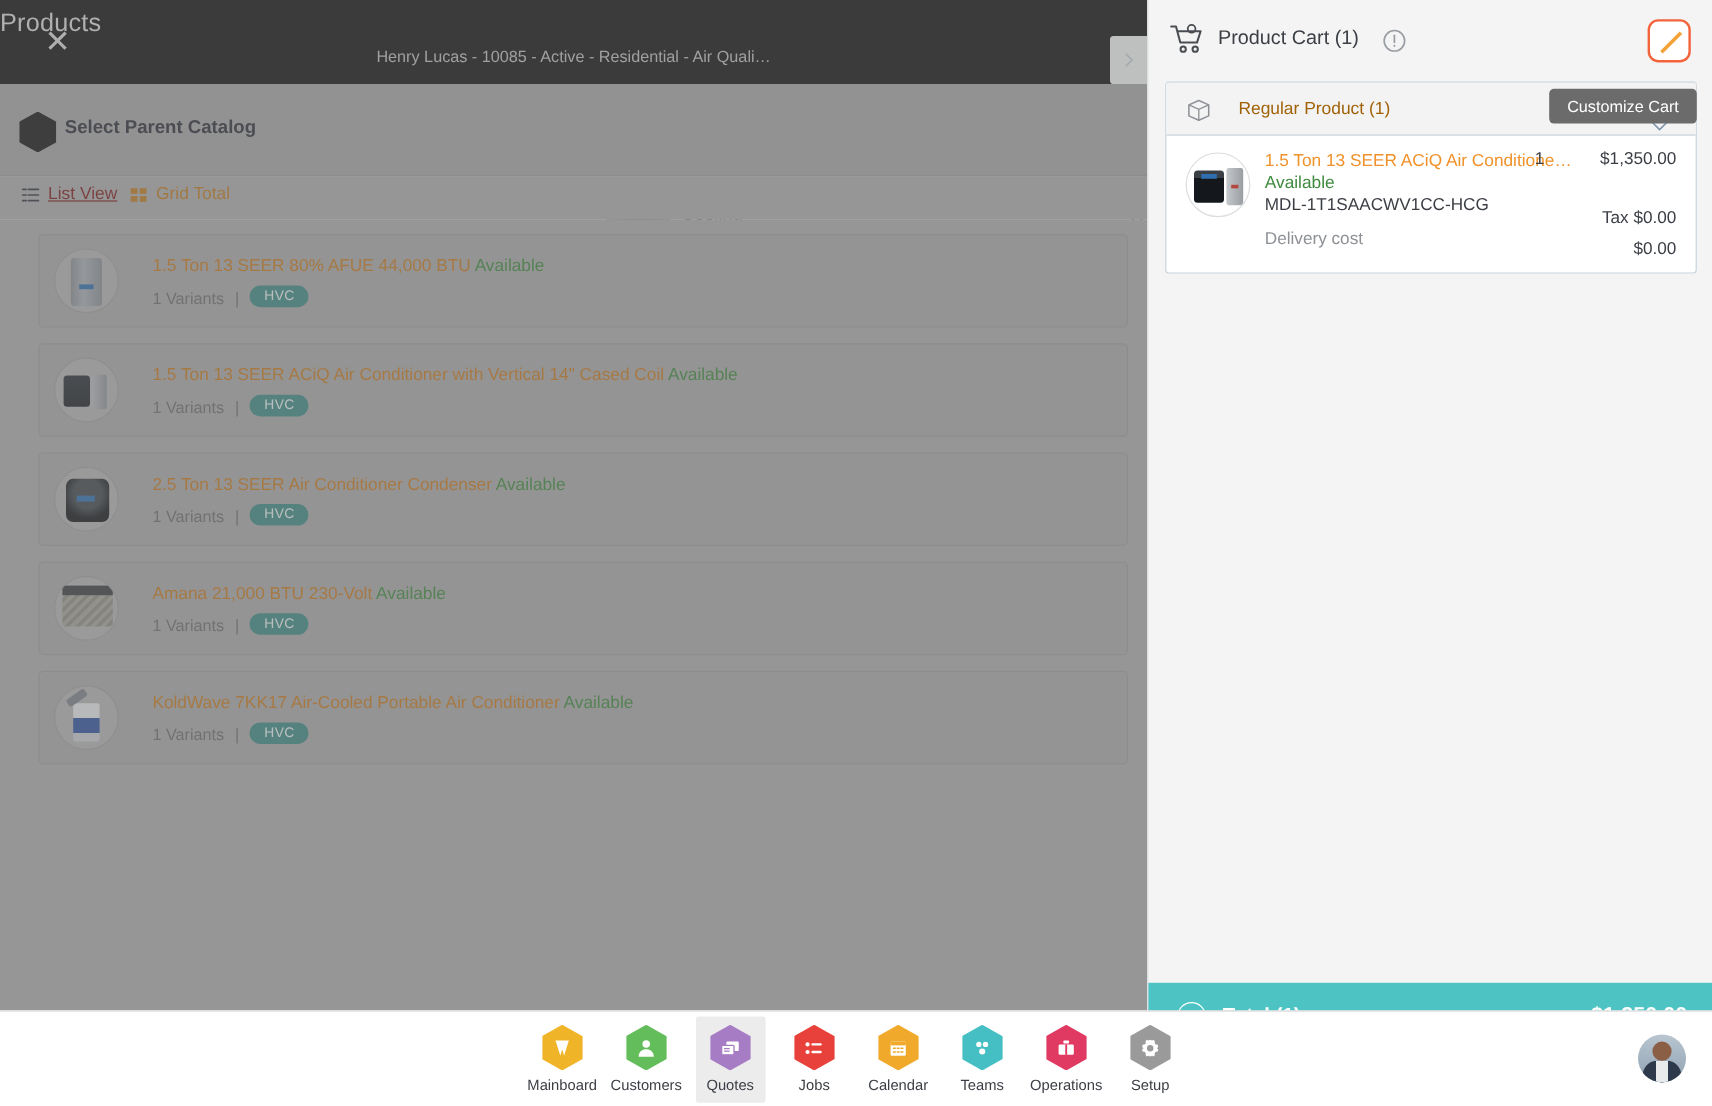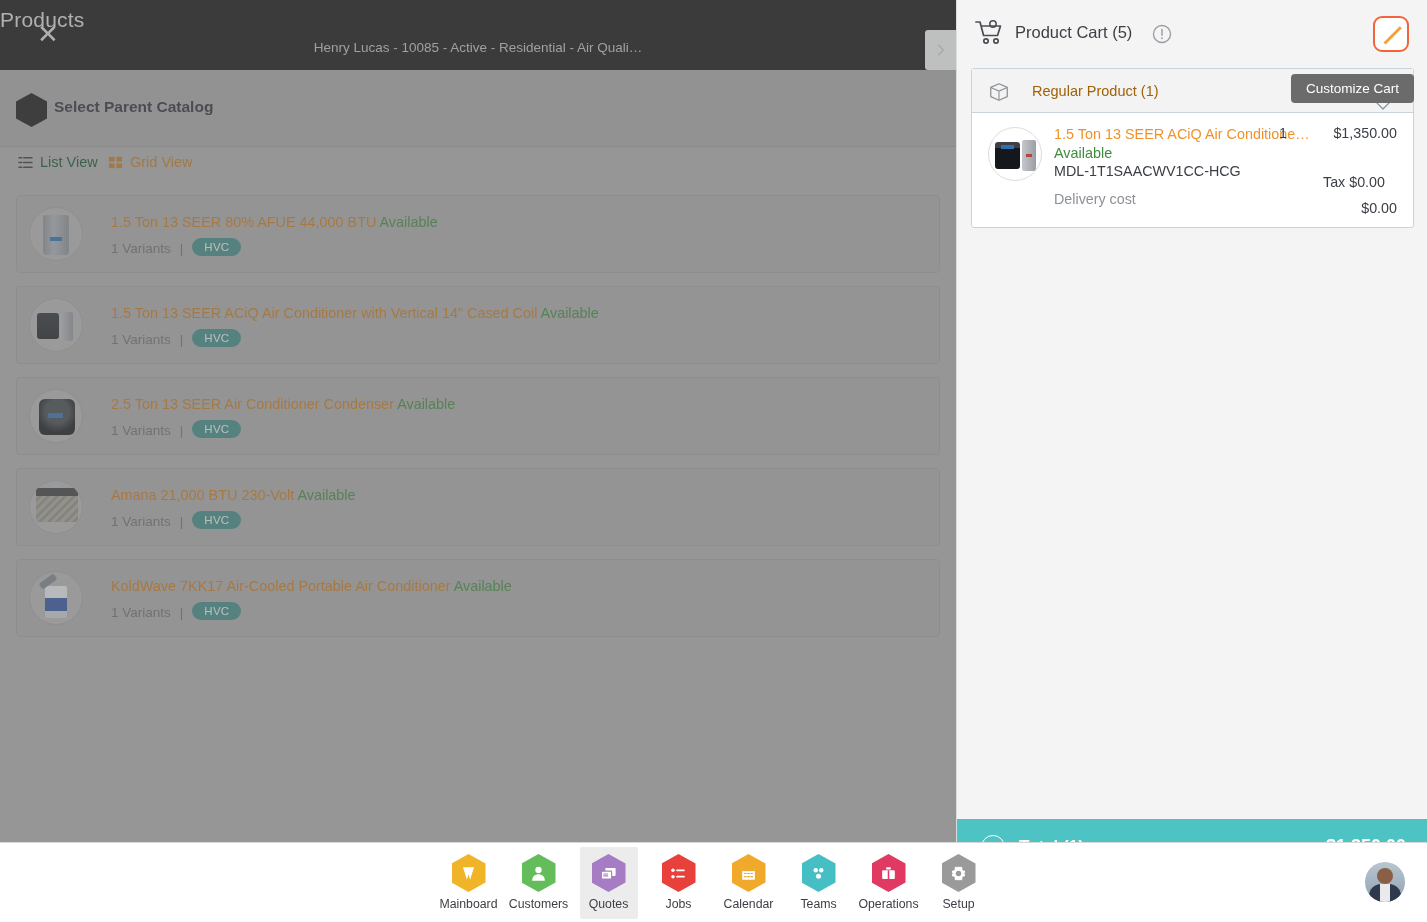--- a/index.html
+++ b/index.html
@@ -73,27 +73,27 @@
   .cool-text {
     position:absolute; left:568px; top:100px; font-size:15px; color:#33383f;
   }
   .cool-chev {
     position:absolute; left:630px; top:100px; width:17px; height:17px;
   }
   .pin-icon { position:absolute; left:938px; top:98px; width:19px; height:22px; }
 
   .viewtoggle { position:absolute; left:0; top:147px; width:956px; height:36px; background:#adadad; }
   .vt-item { position:absolute; top:7px; display:flex; align-items:center; gap:7px; cursor:pointer; font-size:14.5px; }
-  .vt-list { left:18px; color:#14532d; }
+  .vt-list { left:18px; color:#7f1d1d;text-decoration:underline; }
   .vt-grid { left:108px; color:#c07a22; }
   .vt-ico { width:15px; height:15px; display:inline-block; }
 
   .list-area {
     position:absolute; left:0; top:183px; width:956px; height:659px;
-    background:#adadad; padding:12px 16px 0 16px;
+    background:#adadad; padding:12px 16px 0 32px;
   }
   .pcard {
     position:relative; width:100%; min-height:78px; margin-bottom:13px;
     border:1px solid #9d9d9d; border-radius:4px; background:#a9a9a9;
     display:flex; align-items:center; padding:9px 12px; cursor:pointer;
   }
   .pthumb {
     width:54px; height:54px; border-radius:50%; border:1px solid #a0a0a0;
     background:#b4b4b4; flex:0 0 54px; margin-right:28px;
     position:relative; overflow:hidden;
@@ -169,21 +169,21 @@
   .crow-thumb .fur { position:absolute; left:33px; top:12px; width:14px; height:31px; border-radius:2px;
                      background:linear-gradient(90deg,#c4c7cb,#9a9ea3); }
   .crow-thumb .fur .d { position:absolute; left:4px; top:14px; width:6px; height:3px; background:#b4483f; }
   .crow-main { margin-left:66px; position:relative; }
   .crow-title { font-size:14.4px; color:#f0922b; line-height:19px; max-width:243px; }
   .crow-avail { color:#3f8b3f; font-size:14.4px; display:block; line-height:19px; }
   .crow-sku { font-size:14.3px; color:#3b3f45; }
   .crow-del { margin-top:12px; font-size:14.3px; color:#8d9196; }
   .crow-qty { position:absolute; right:110px; top:0; font-size:14.3px; color:#3b3f45; }
   .crow-price { position:absolute; right:0; top:0; font-size:14.3px; color:#3b3f45; }
-  .crow-tax { position:absolute; right:12px; top:49px; font-size:14.3px; color:#3b3f45; }
+  .crow-tax { position:absolute; right:0; top:49px; font-size:14.3px; color:#3b3f45; }
   .crow-dcost { position:absolute; right:0; top:75px; font-size:14.3px; color:#3b3f45; }
 
   .total-bar {
     position:absolute; left:0; bottom:48px; width:471px; height:55px;
     background:#4ec3c3; display:flex; align-items:center; color:#fff;
   }
   .total-circle {
     margin-left:24px; width:24px; height:24px; border-radius:50%;
     border:1.6px solid #fff; display:flex; align-items:center; justify-content:center;
   }
@@ -280,21 +280,21 @@
       </div>
       <div class="vt-item vt-grid">
         <span class="vt-ico">
           <svg viewBox="0 0 16 16">
             <rect x="1" y="2" width="6" height="5" fill="#c07a22"></rect>
             <rect x="9" y="2" width="6" height="5" fill="#c07a22"></rect>
             <rect x="1" y="9" width="6" height="5" fill="#c07a22"></rect>
             <rect x="9" y="9" width="6" height="5" fill="#c07a22"></rect>
           </svg>
         </span>
-        <span>Grid View</span>
+        <span>Grid Total</span>
       </div>
     </div>
 
     <div class="list-area">
 
       <div class="pcard">
         <div class="pthumb">
           <div class="g1">
               <div class="chip"></div>
             </div>
@@ -396,21 +396,21 @@
 
     <div class="cart-head">
       <div class="cart-ico">
         <svg viewBox="0 0 28 26">
           <path d="M1 2 H5 L8.6 15.5 H22.5 L25.5 6 H7" fill="none" stroke="#4a4e53" stroke-width="1.7" stroke-linecap="round" stroke-linejoin="round"></path>
           <circle cx="11" cy="21" r="2.2" fill="none" stroke="#4a4e53" stroke-width="1.7"></circle>
           <circle cx="21" cy="21" r="2.2" fill="none" stroke="#4a4e53" stroke-width="1.7"></circle>
           <circle cx="18" cy="4" r="3.2" fill="none" stroke="#4a4e53" stroke-width="1.5"></circle>
         </svg>
       </div>
-      <div class="cart-title">Product Cart (5)</div>
+      <div class="cart-title">Product Cart (1)</div>
       <div class="info-ico">
         <svg viewBox="0 0 22 22">
           <circle cx="11" cy="11" r="9.4" fill="none" stroke="#9a9ea3" stroke-width="1.5"></circle>
           <path d="M11 6 V12.4" stroke="#9a9ea3" stroke-width="1.6" stroke-linecap="round"></path>
           <circle cx="11" cy="15.6" r="1" fill="#9a9ea3"></circle>
         </svg>
       </div>
       <div class="edit-btn">
         <div class="pen"></div>
       </div>

